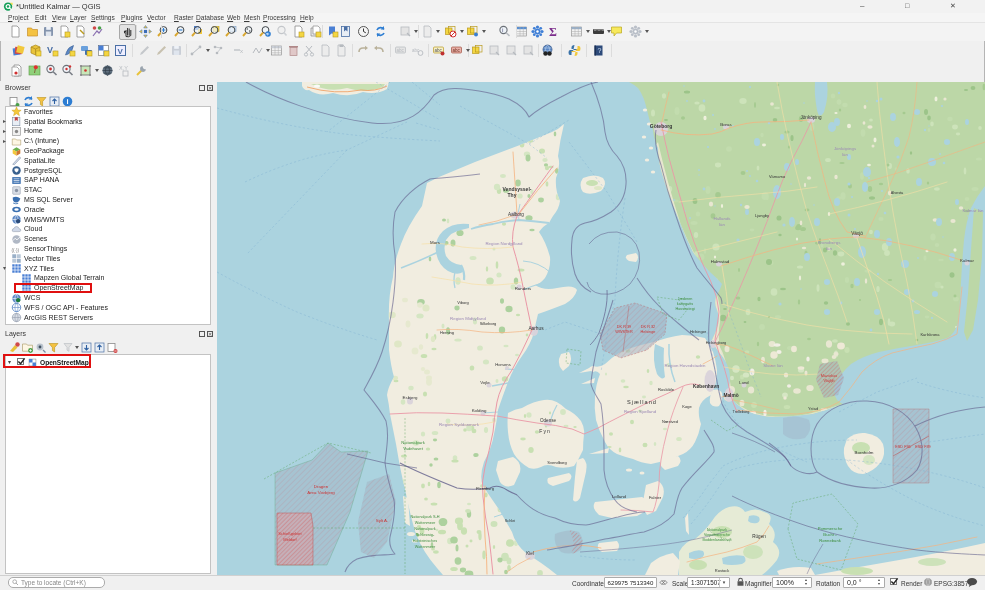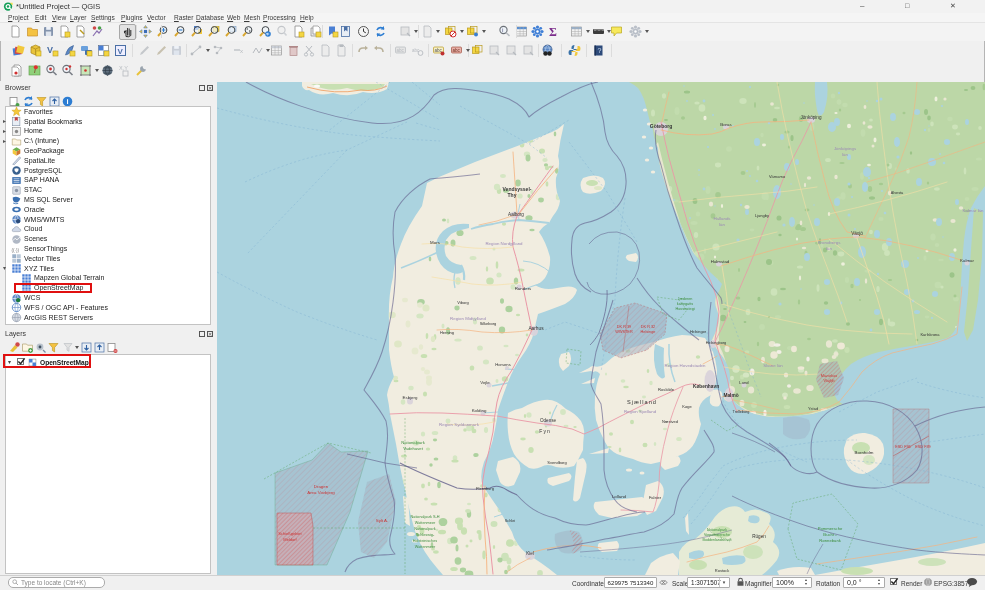--- a/index.html
+++ b/index.html
@@ -27,21 +27,21 @@
 <div id="lborder" class="abs"></div>
 <div id="rborder" class="abs"></div>
 
 <div id="titlebar" class="abs"></div>
 <svg class="abs" style="left:3px;top:1px" width="11" height="11" viewBox="0 0 24 24">
  <circle cx="11" cy="12" r="9" fill="#129e57"></circle>
  <circle cx="11" cy="12" r="4.2" fill="none" stroke="#fff" stroke-width="2.6"></circle>
  <path d="M13 14 L19 20" stroke="#fff" stroke-width="2.8"></path>
  <path d="M15 4 L21 4 L21 10 Z" fill="#f4e24a"></path>
 </svg>
-<div id="title-text" class="abs">*Untitled Project — QGIS</div>
+<div id="title-text" class="abs">*Untitled Kalmar — QGIS</div>
 <span class="abs" style="left:860px;top:1px;font-size:8px;color:#444">–</span>
 <span class="abs" style="left:905px;top:2px;font-size:7px;color:#444">□</span>
 <span class="abs" style="left:950px;top:2px;font-size:7px;color:#444">✕</span>
 <div id="menubar" class="abs">
     <span class="mi" style="left:8px"><u>P</u>roject</span>
     <span class="mi" style="left:35px"><u>E</u>dit</span>
     <span class="mi" style="left:52px"><u>V</u>iew</span>
     <span class="mi" style="left:70px"><u>L</u>ayer</span>
     <span class="mi" style="left:91px"><u>S</u>ettings</span>
     <span class="mi" style="left:121px"><u>P</u>lugins</span>

